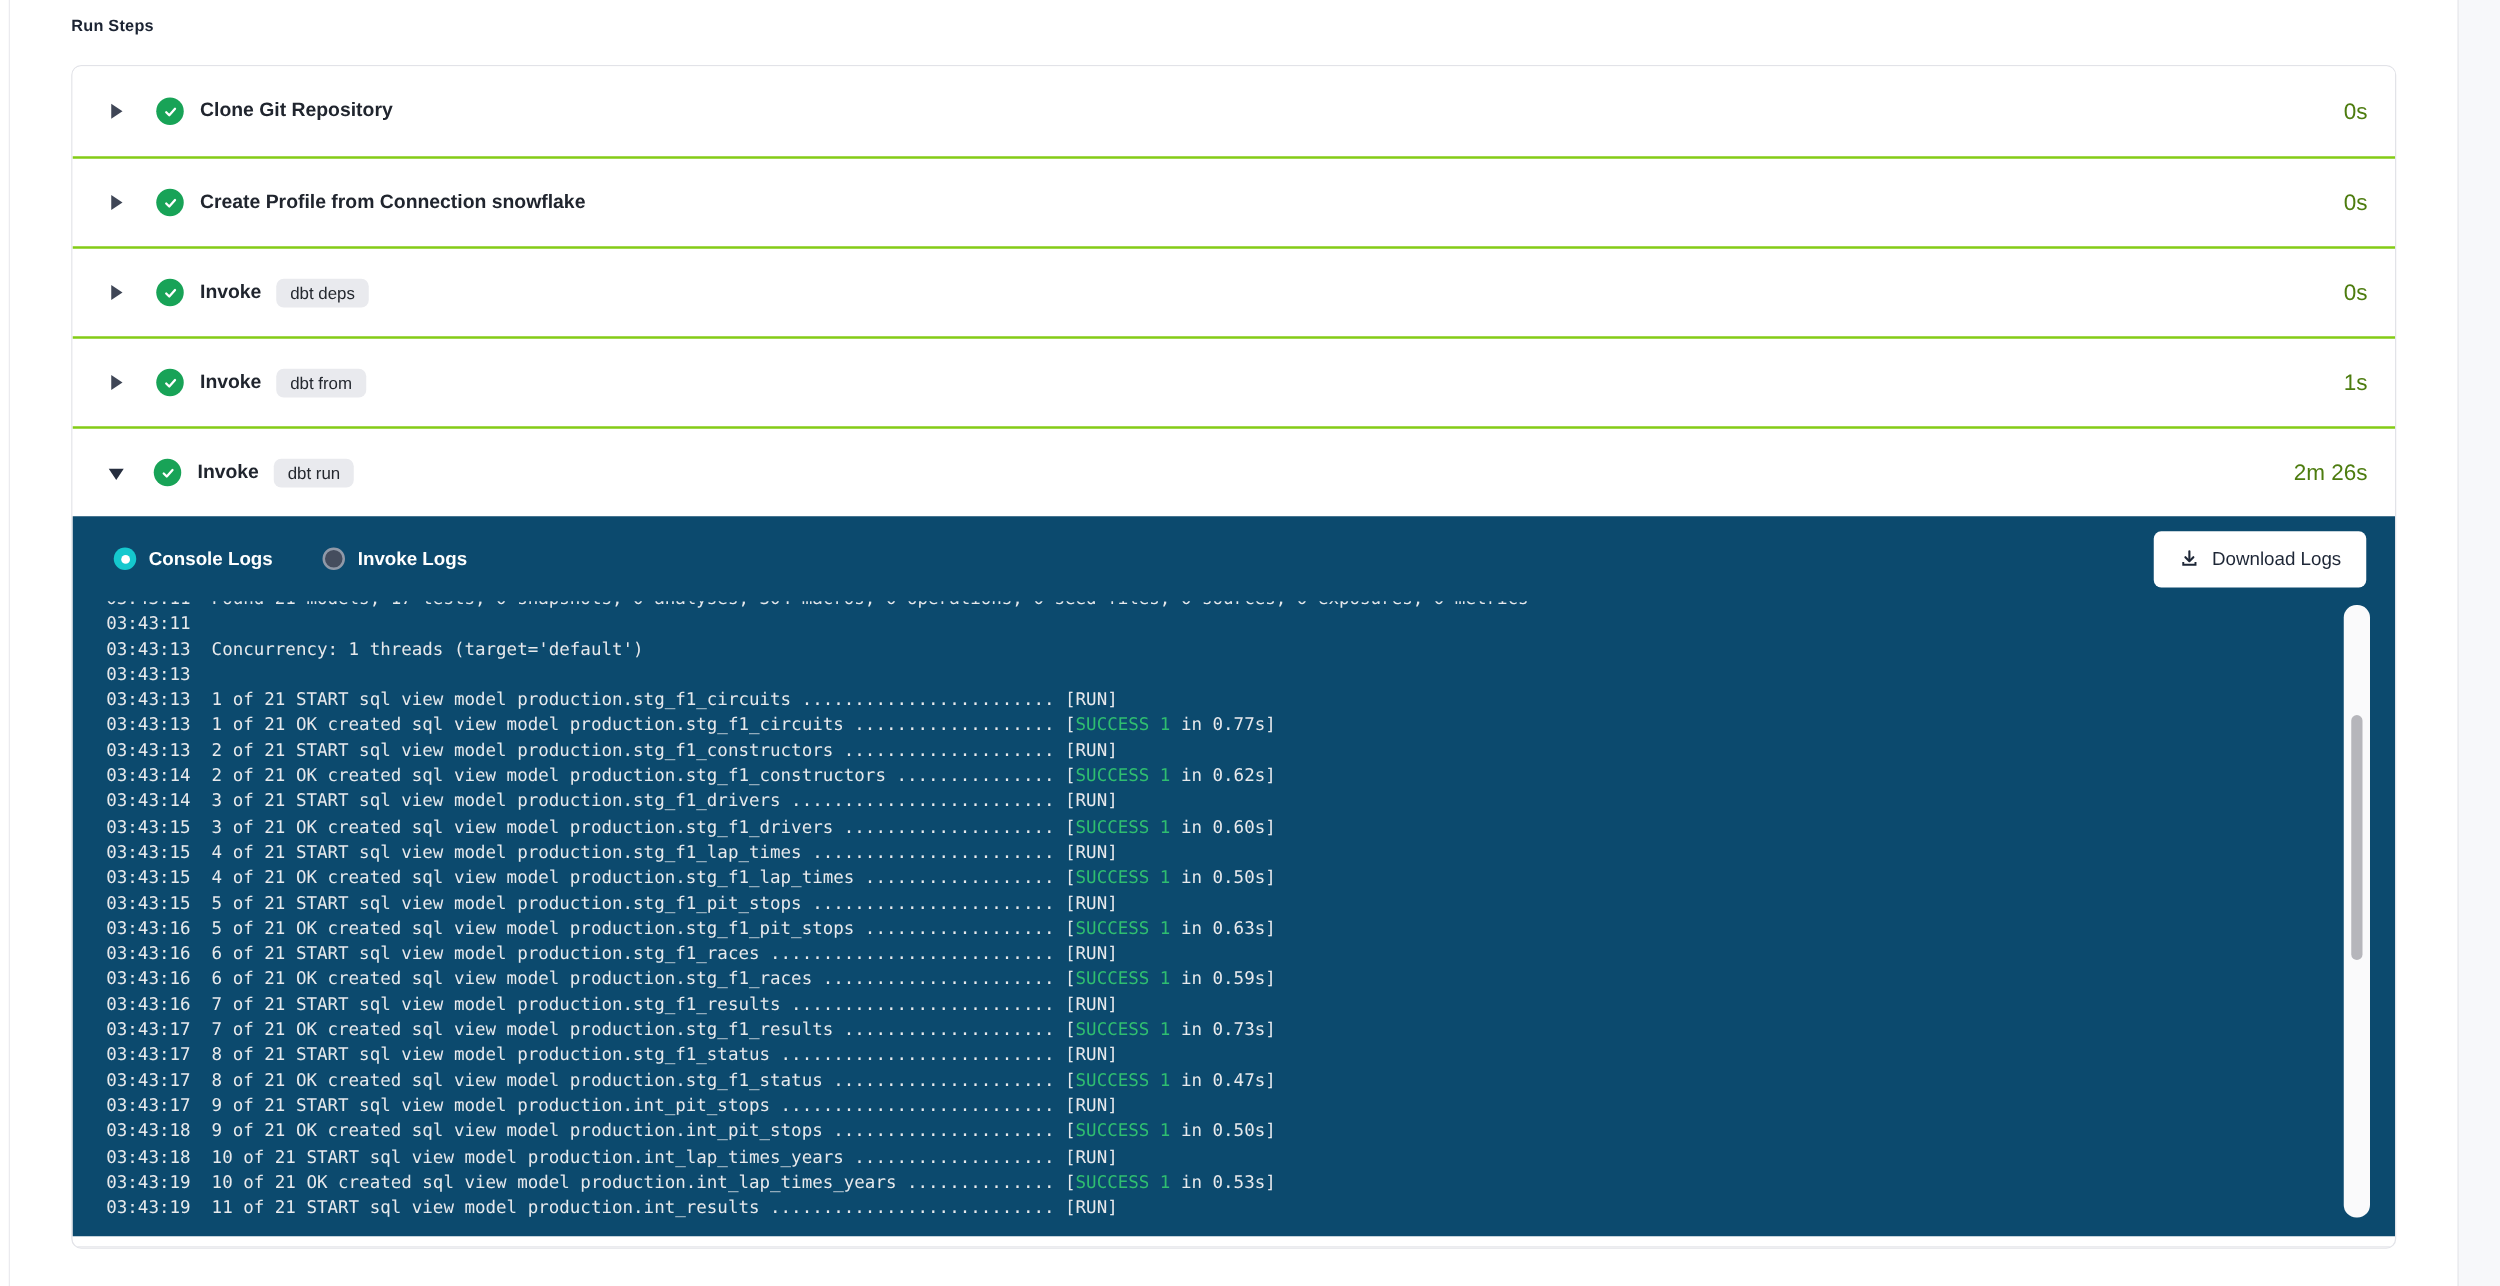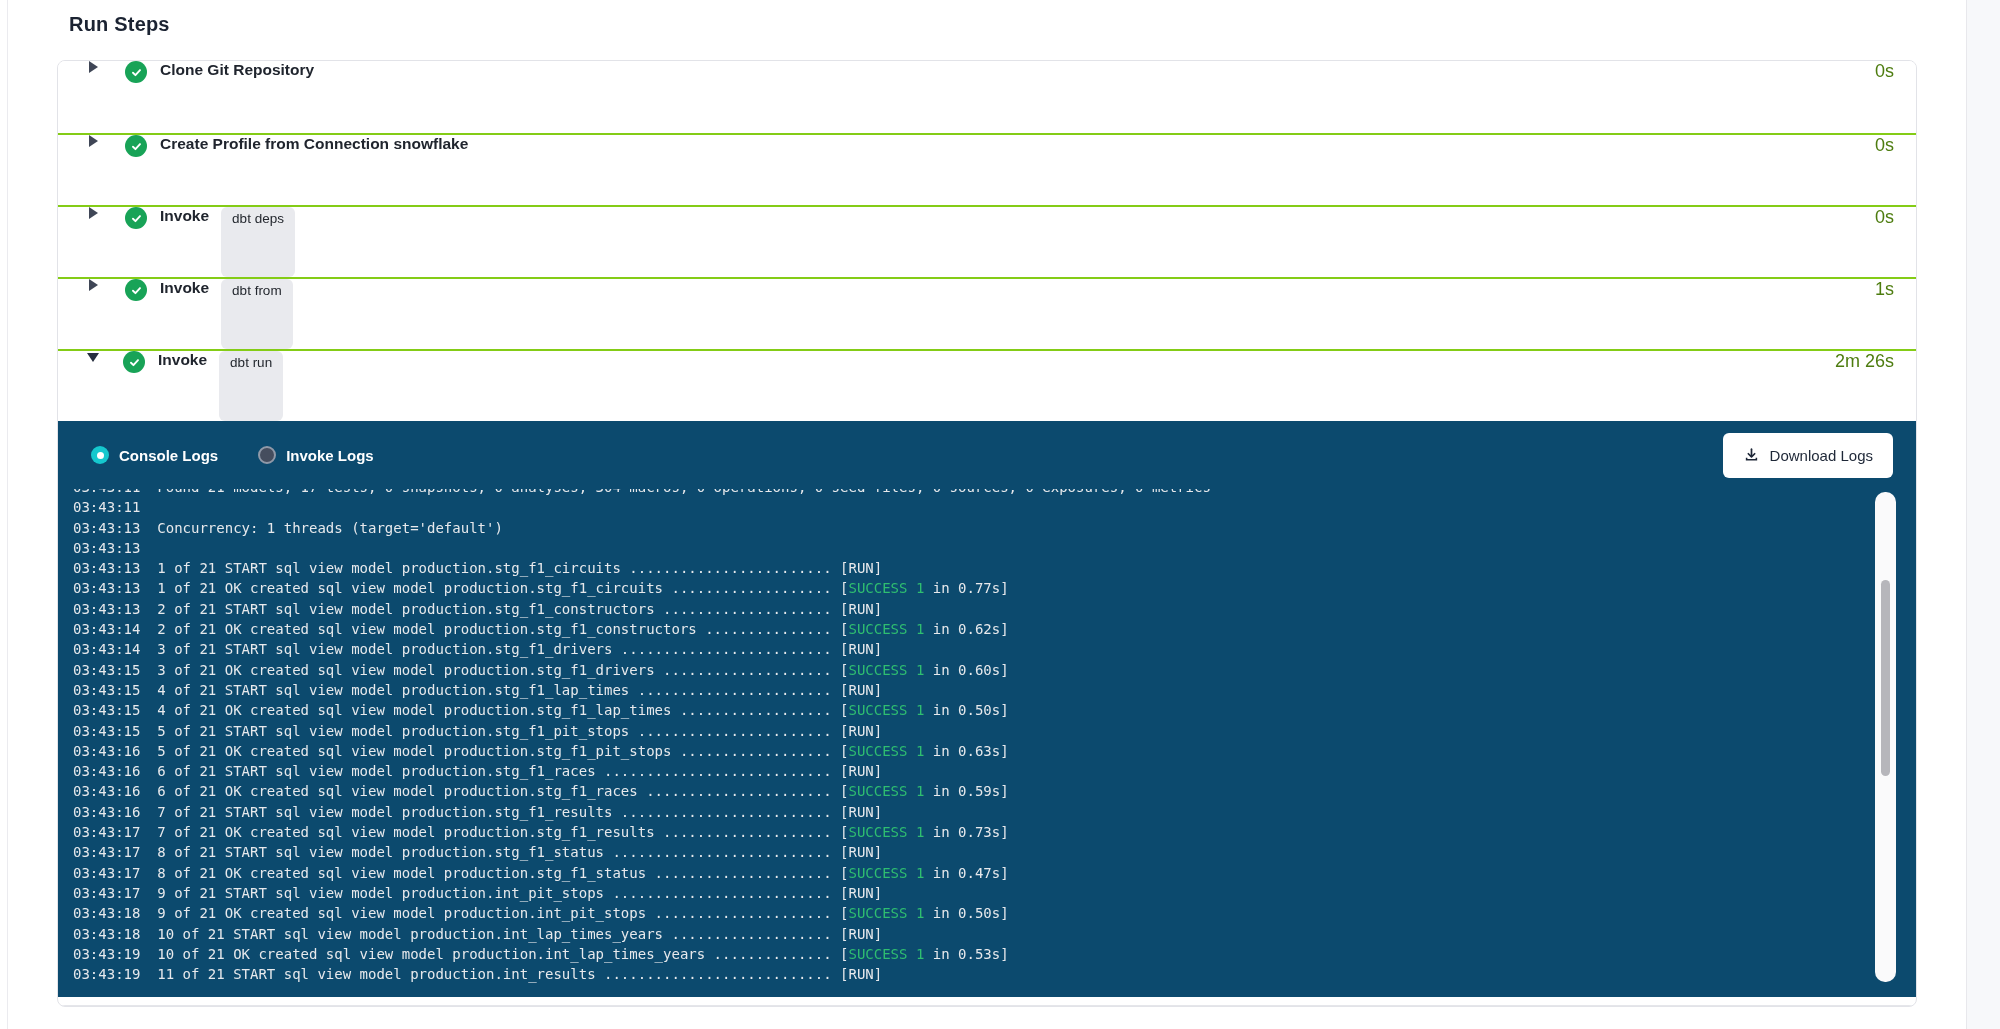--- a/index.html
+++ b/index.html
@@ -5,25 +5,25 @@
   * { margin:0; padding:0; box-sizing:border-box; }
   html,body { width:2000px; height:1029px; background:#ffffff; overflow:hidden;
               font-family:"Liberation Sans", sans-serif; }
   .page { position:relative; width:2000px; height:1029px; background:#ffffff; }
 
   .left-edge-line { position:absolute; left:7px; top:0; width:1px; height:1029px; background:#ebebef; }
   .right-gutter { position:absolute; left:1966px; top:0; width:34px; height:1029px;
                   background:#f7f8fa; border-left:1px solid #e8e8ec; }
 
   .content { position:absolute; left:57px; top:0; width:1860px; }
-  .page-title { padding-top:13px; font-size:20px; font-weight:700; color:#1b2332; letter-spacing:.2px;margin-left:12px; }
+  .page-title { padding-top:13px; font-size:13px; font-weight:700; color:#1b2332; letter-spacing:.2px; }
 
   .card { margin-top:24px; border:1px solid #e2e3e8; border-radius:8px; background:#fff; overflow:hidden; }
 
-  .step-row { display:flex; height:72px; padding:0 22px 0 31px; background:#fff; cursor:pointer; }
+  .step-row { display:flex; align-items:center; height:72px; padding:0 22px 0 31px; background:#fff; cursor:pointer; }
   .step-row + .step-row { border-top:2px solid #84cc16; }
 
   .caret { width:0; height:0; border-top:6px solid transparent; border-bottom:6px solid transparent;
            border-left:9px solid #3f4656; margin-right:27px; flex:none; cursor:pointer; }
   .caret.down { border-left:6px solid transparent; border-right:6px solid transparent;
                 border-top:9px solid #262e3f; border-bottom:none; margin-right:24px; margin-left:-2px; margin-top:2px; }
 
   .check { width:22px; height:22px; border-radius:50%; background:#18a357; flex:none;
            display:flex; align-items:center; justify-content:center; margin-right:13px; }
   .check svg { width:13px; height:13px; }
@@ -43,21 +43,21 @@
                      border-radius:50%; background:#ffffff; }
   .radio.off { background:#454d5e; border:2px solid #9099a8; }
   .radio-label { color:#ffffff; font-size:15px; font-weight:700; }
 
   .download-btn { margin-left:auto; display:flex; align-items:center; gap:10px; background:#ffffff;
                   border:none; border-radius:6px; height:45px; padding:0 20px; cursor:pointer;
                   font-family:"Liberation Sans", sans-serif; font-size:15px; font-weight:400; color:#1e2737; }
   .download-btn svg { width:17px; height:17px; }
 
   .log-viewport { position:relative; height:508px; overflow:hidden; }
-  .log-content { margin-top:-12px; padding-left:15px;
+  .log-content { margin-top:-12px; padding-left:27px;
                  font-family:"DejaVu Sans Mono", monospace; font-size:14px; line-height:20.3px;
                  color:#e7e9ec; white-space:pre; }
   .log-line { height:20.3px; }
   .ok-green { color:#2fbe70; }
 
   .log-scroll-track { position:absolute; right:20px; top:3px; width:21px; height:490px;
                       background:#fafafb; border-radius:10px; cursor:pointer; }
   .log-scroll-thumb { position:absolute; left:6px; top:88px; width:9px; height:196px;
                       background:#b6b6bb; border-radius:6px; cursor:grab; }
 

